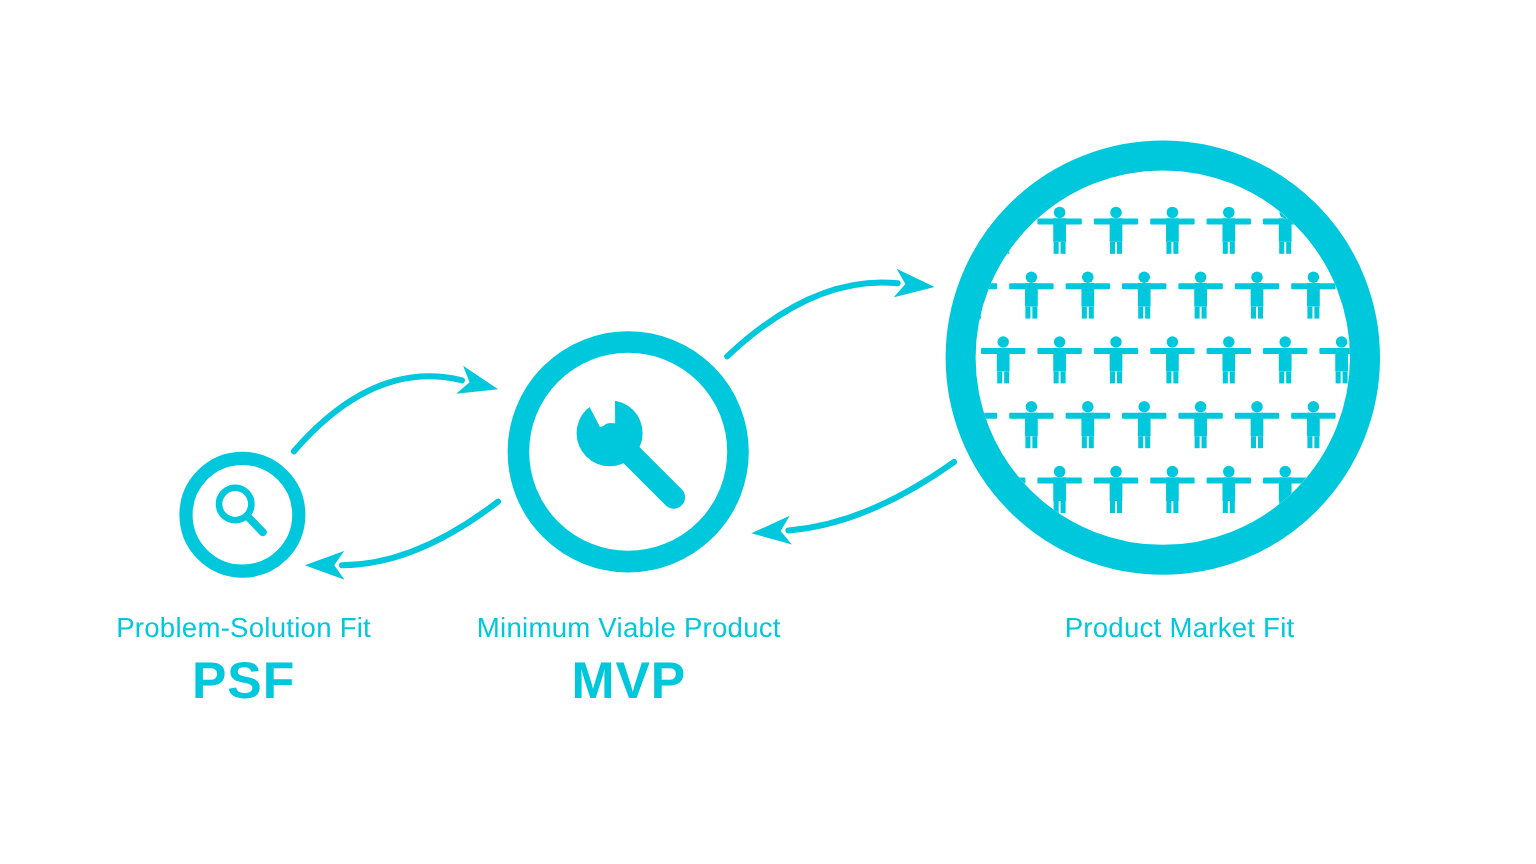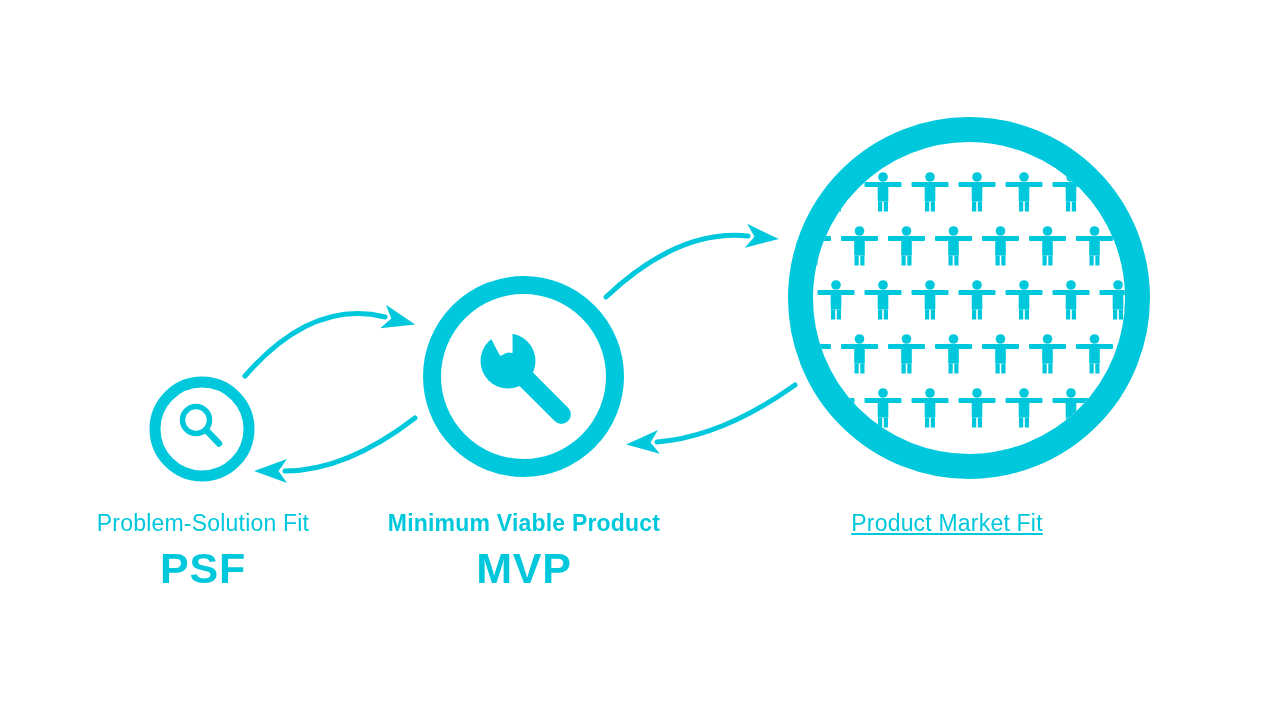--- a/index.html
+++ b/index.html
@@ -10,22 +10,22 @@
     font-family:"Liberation Sans", sans-serif;
   }
   svg.diagram { position:absolute; left:0; top:0; }
   .stk { stroke:var(--accent); fill:none; }
   .fil { fill:var(--accent); }
   .cut { fill:#ffffff; }
   .label-row { position:absolute; transform:translateX(-50%); color:var(--accent); white-space:nowrap; }
   .sub { top:510px; font-size:23px; font-weight:400; letter-spacing:0.2px; }
   .acr { top:544px; font-size:43px; font-weight:700; letter-spacing:0.8px; }
   .at-psf { left:203px; }
-  .at-mvp { left:524px;font-weight:bold; }
-  .at-pmf { left:947px;text-decoration:underline; }
+  .at-mvp { left:524px; }
+  .at-pmf { left:983px; }
 </style>
 </head>
 <body>
 
 <div class="canvas">
 
   <svg class="diagram" width="1280" height="720" viewBox="0 0 1280 720">
     <defs>
       <marker id="ah" markerUnits="userSpaceOnUse" markerWidth="34" markerHeight="28" viewBox="0 0 34 28" refX="2" refY="14" orient="auto">
         <path d="M 0 2 L 33 14 L 0 26 L 8.5 14 Z" fill="var(--accent)"></path>

